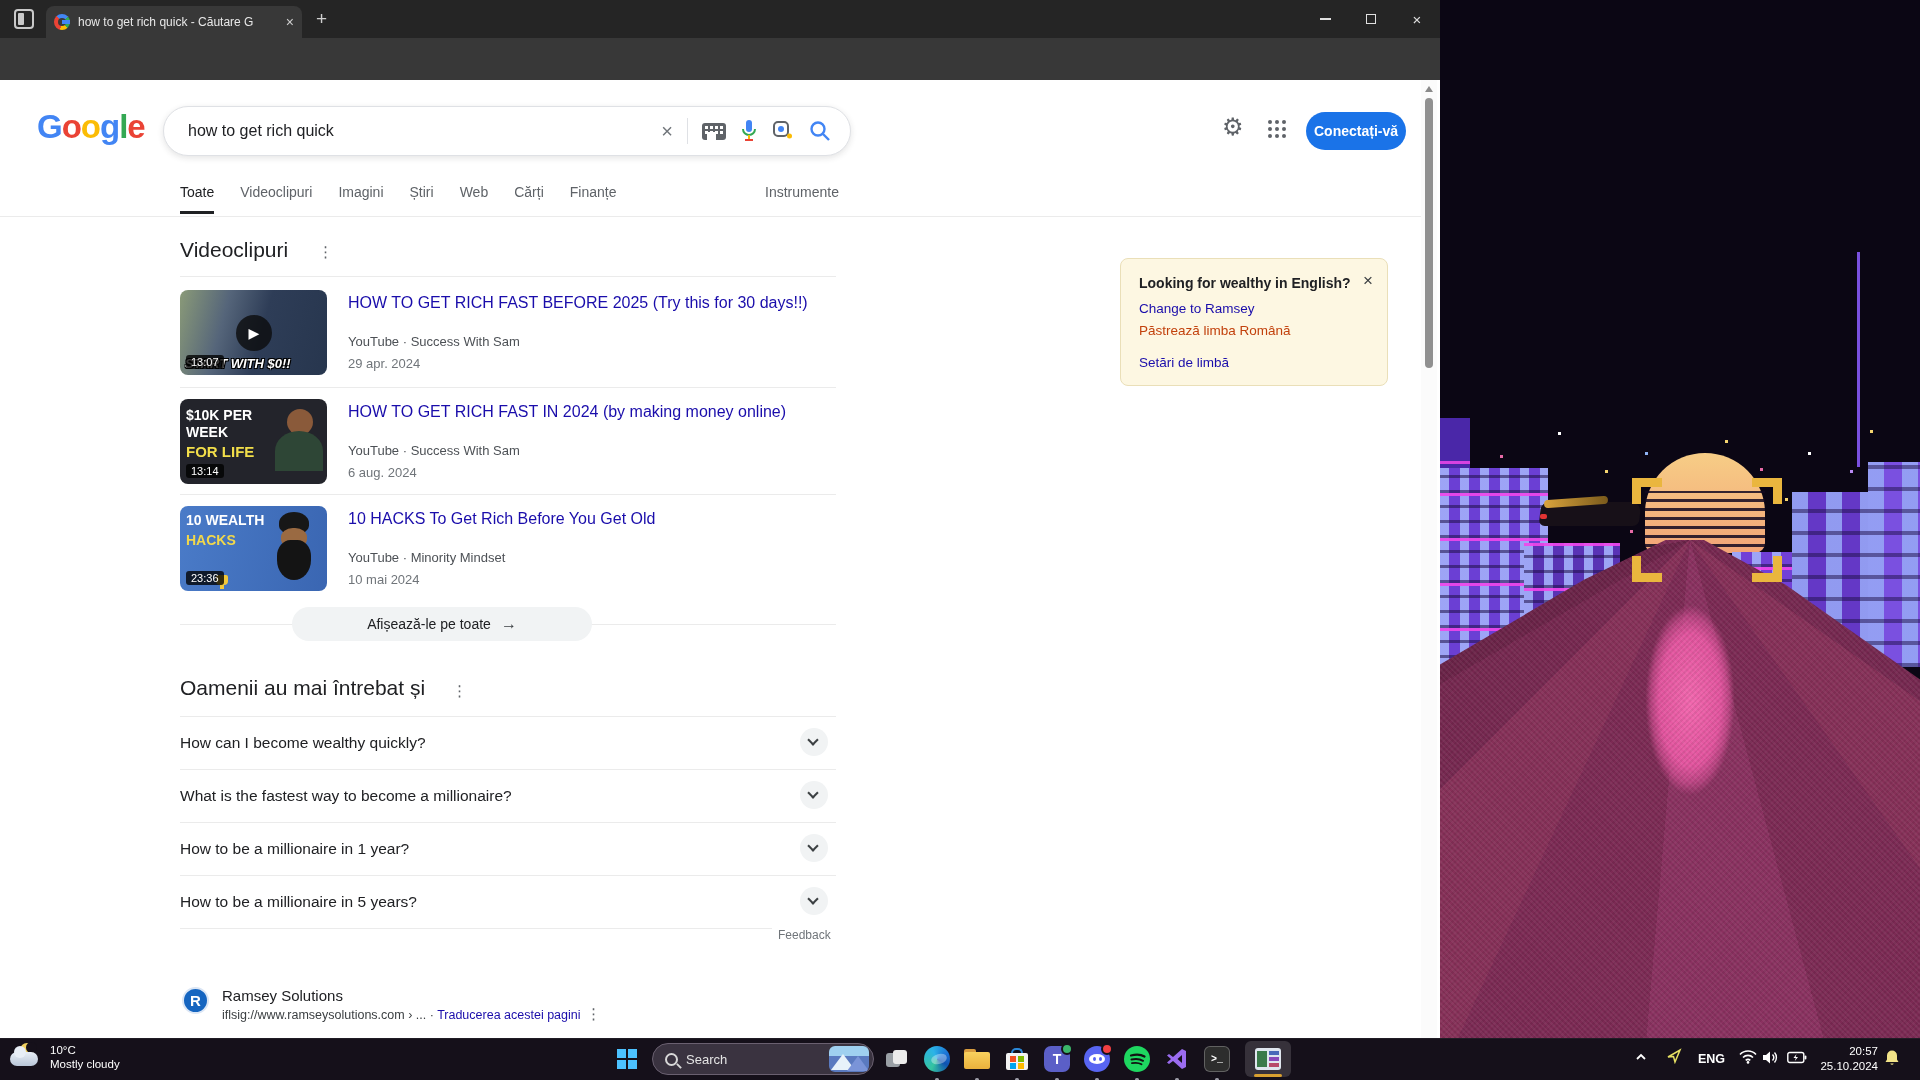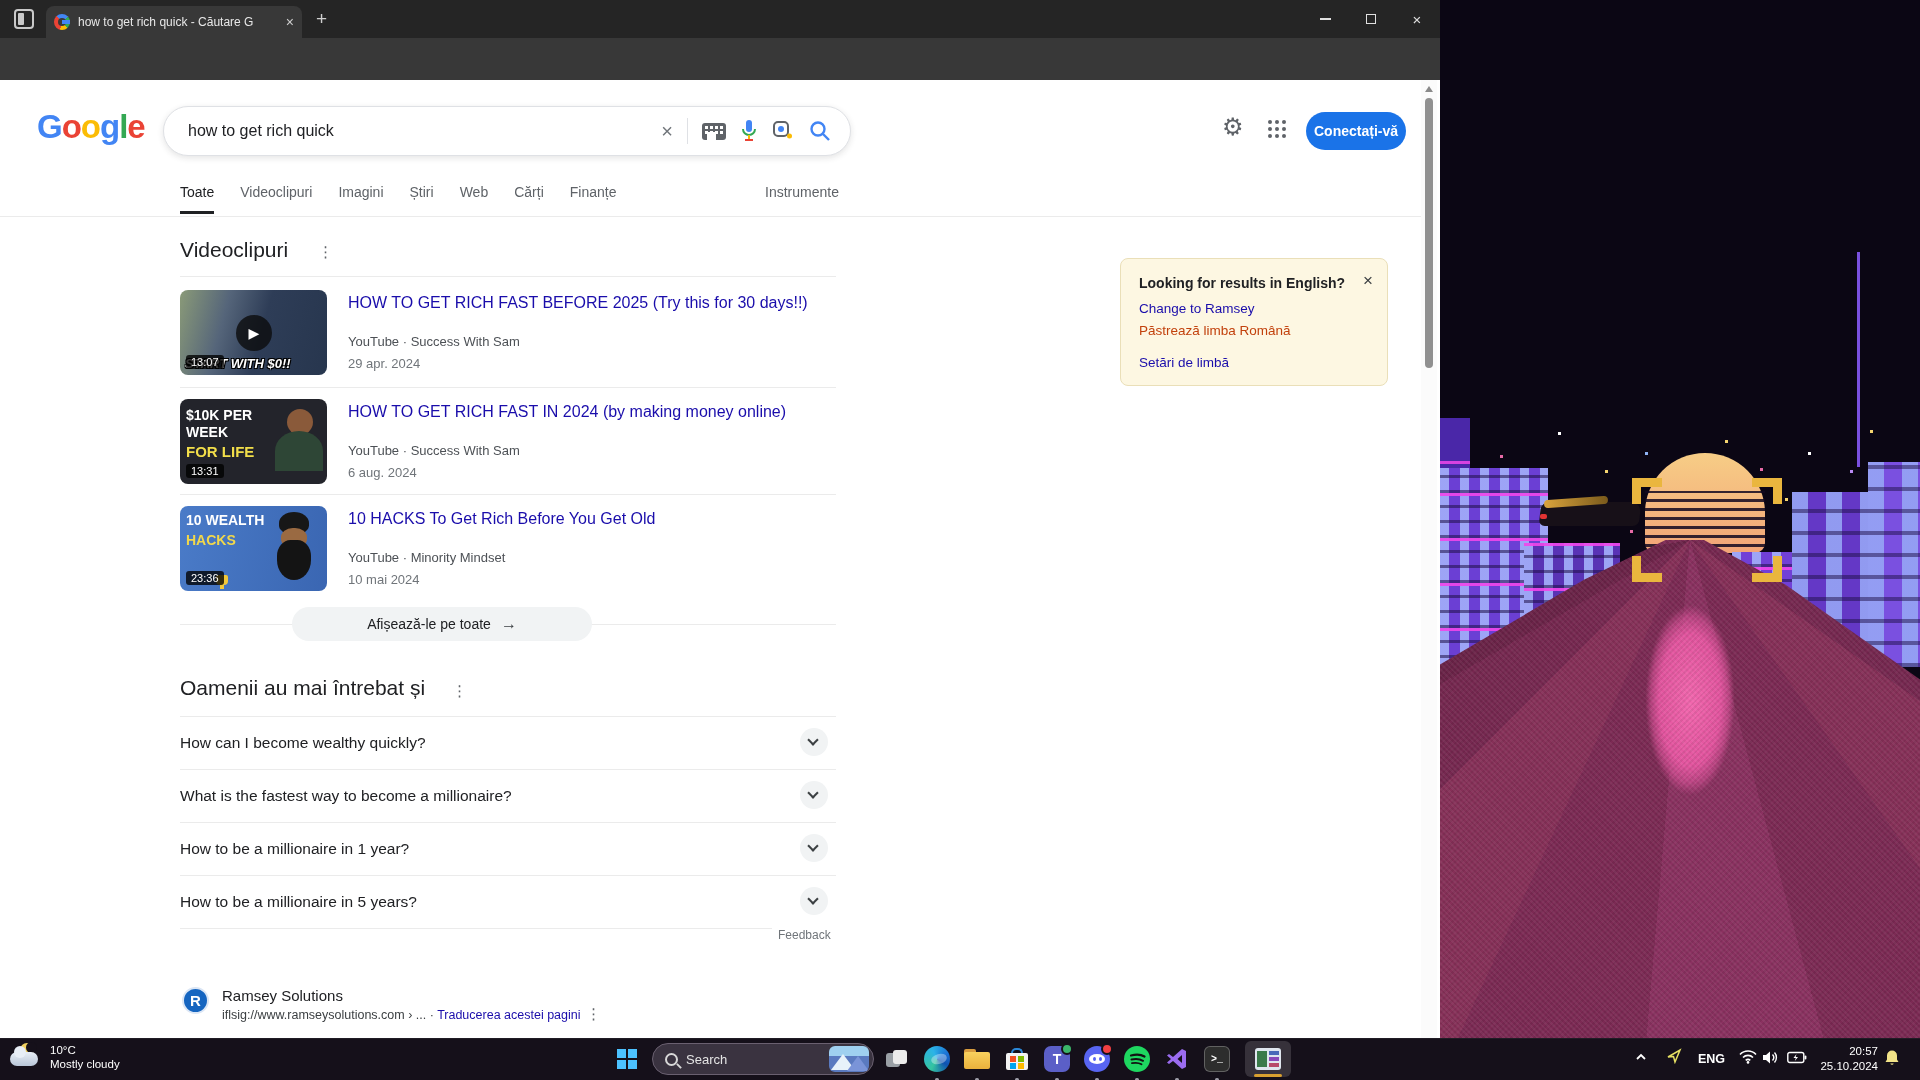--- a/index.html
+++ b/index.html
@@ -366,21 +366,21 @@
         <span class="vdate">29 apr. 2024</span>
       </div>
       <div class="abs hr" style="left:180px;top:307px;width:656px"></div>
 
       <div class="vrow abs" style="top:319px">
         <div class="thumb t2">
           <span class="cap2a">$10K PER WEEK</span>
           <span class="cap2b">FOR LIFE</span>
           <span class="head1"></span>
           <span class="body1"></span>
-          <span class="dur">13:31</span>
+          <span class="dur">13:14</span>
         </div>
         <span class="vtitle">HOW TO GET RICH FAST IN 2024 (by making money online)</span>
         <span class="vsource">YouTube · Success With Sam</span>
         <span class="vdate">6 aug. 2024</span>
       </div>
       <div class="abs hr" style="left:180px;top:414px;width:656px"></div>
 
       <div class="vrow abs" style="top:426px">
         <div class="thumb t3">
           <span class="cap3a">10 WEALTH</span>
@@ -448,21 +448,21 @@
         <span id="ramseyname">Ramsey Solutions</span>
         <span id="ramseyurl">
           <span>iflsig://www.ramseysolutions.com › ...</span>
           <span>·</span>
           <span class="lnk">Traducerea acestei pagini</span>
         </span>
         <span id="ramseykebab" class="kebab">⋮</span>
       </div>
 
       <div id="langbox" class="abs">
-        <span id="lbtitle">Looking for results in English?</span>
+        <span id="lbtitle">Looking for wealthy in English?</span>
         <span id="lbclose">×</span>
         <span class="lblink blue" style="top:42px">Change to Ramsey</span>
         <span class="lblink purple" style="top:64px">Păstrează limba Română</span>
         <span class="lblink blue" style="top:96px">Setări de limbă</span>
       </div>
 
       <div id="scrollbar" class="abs">
         <div id="scrollup"></div>
         <div id="scrollthumb"></div>
       </div>

